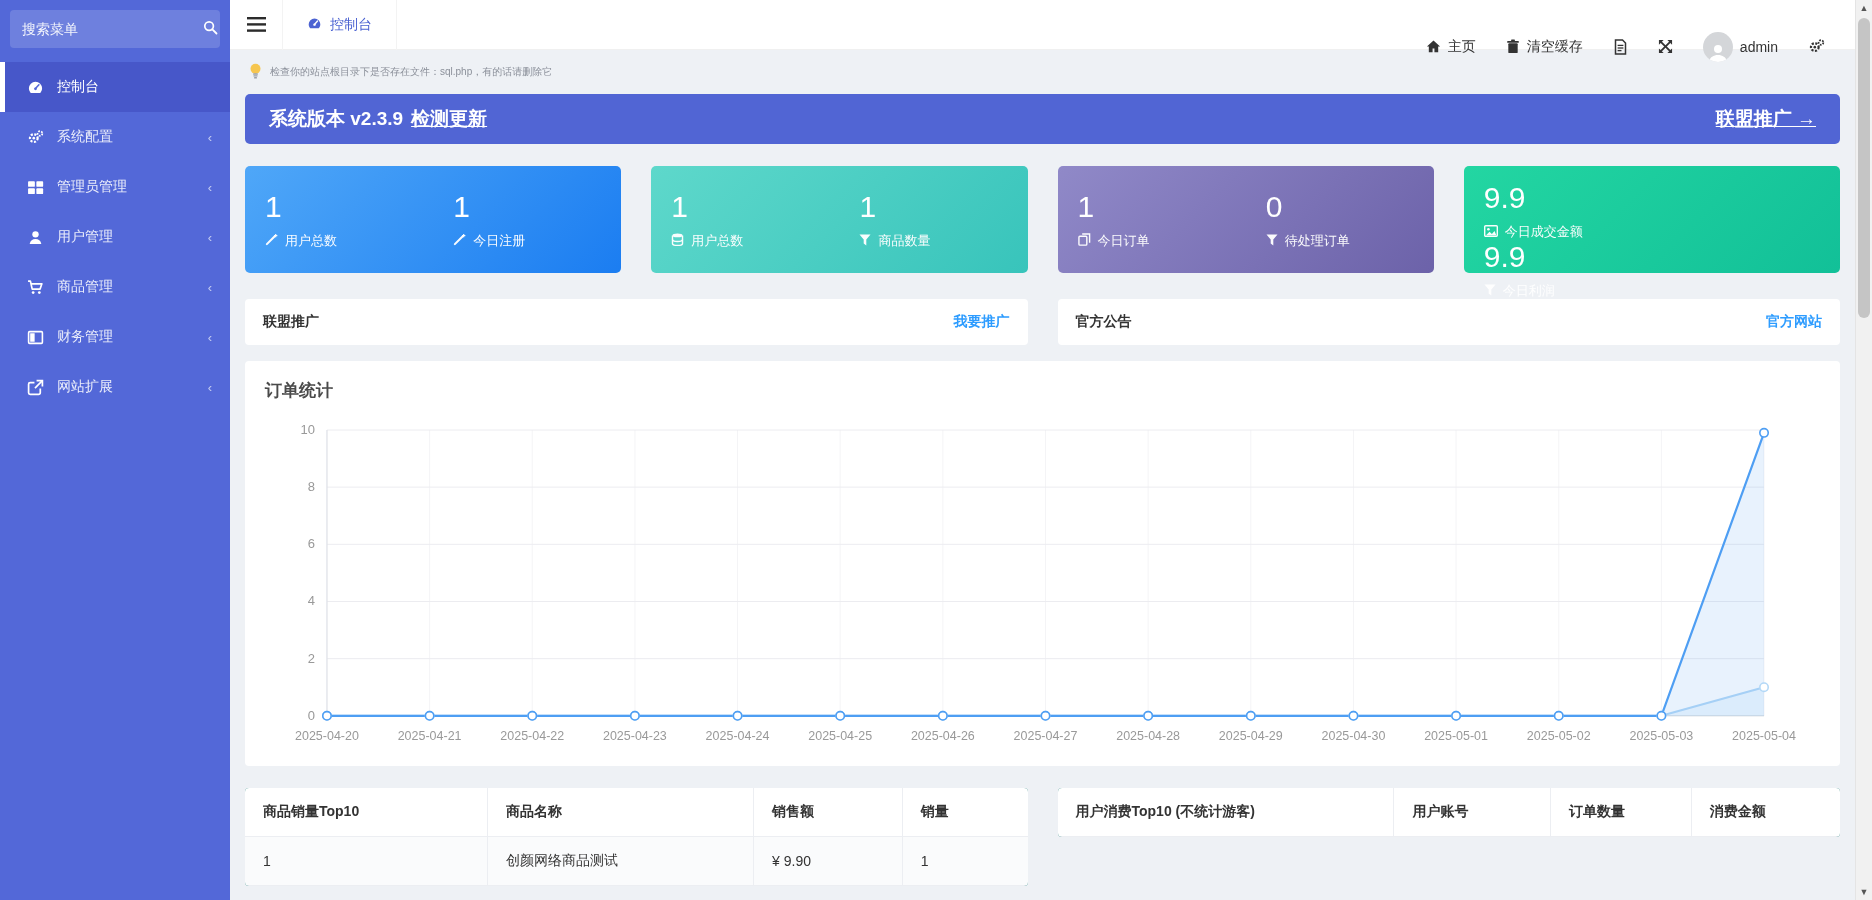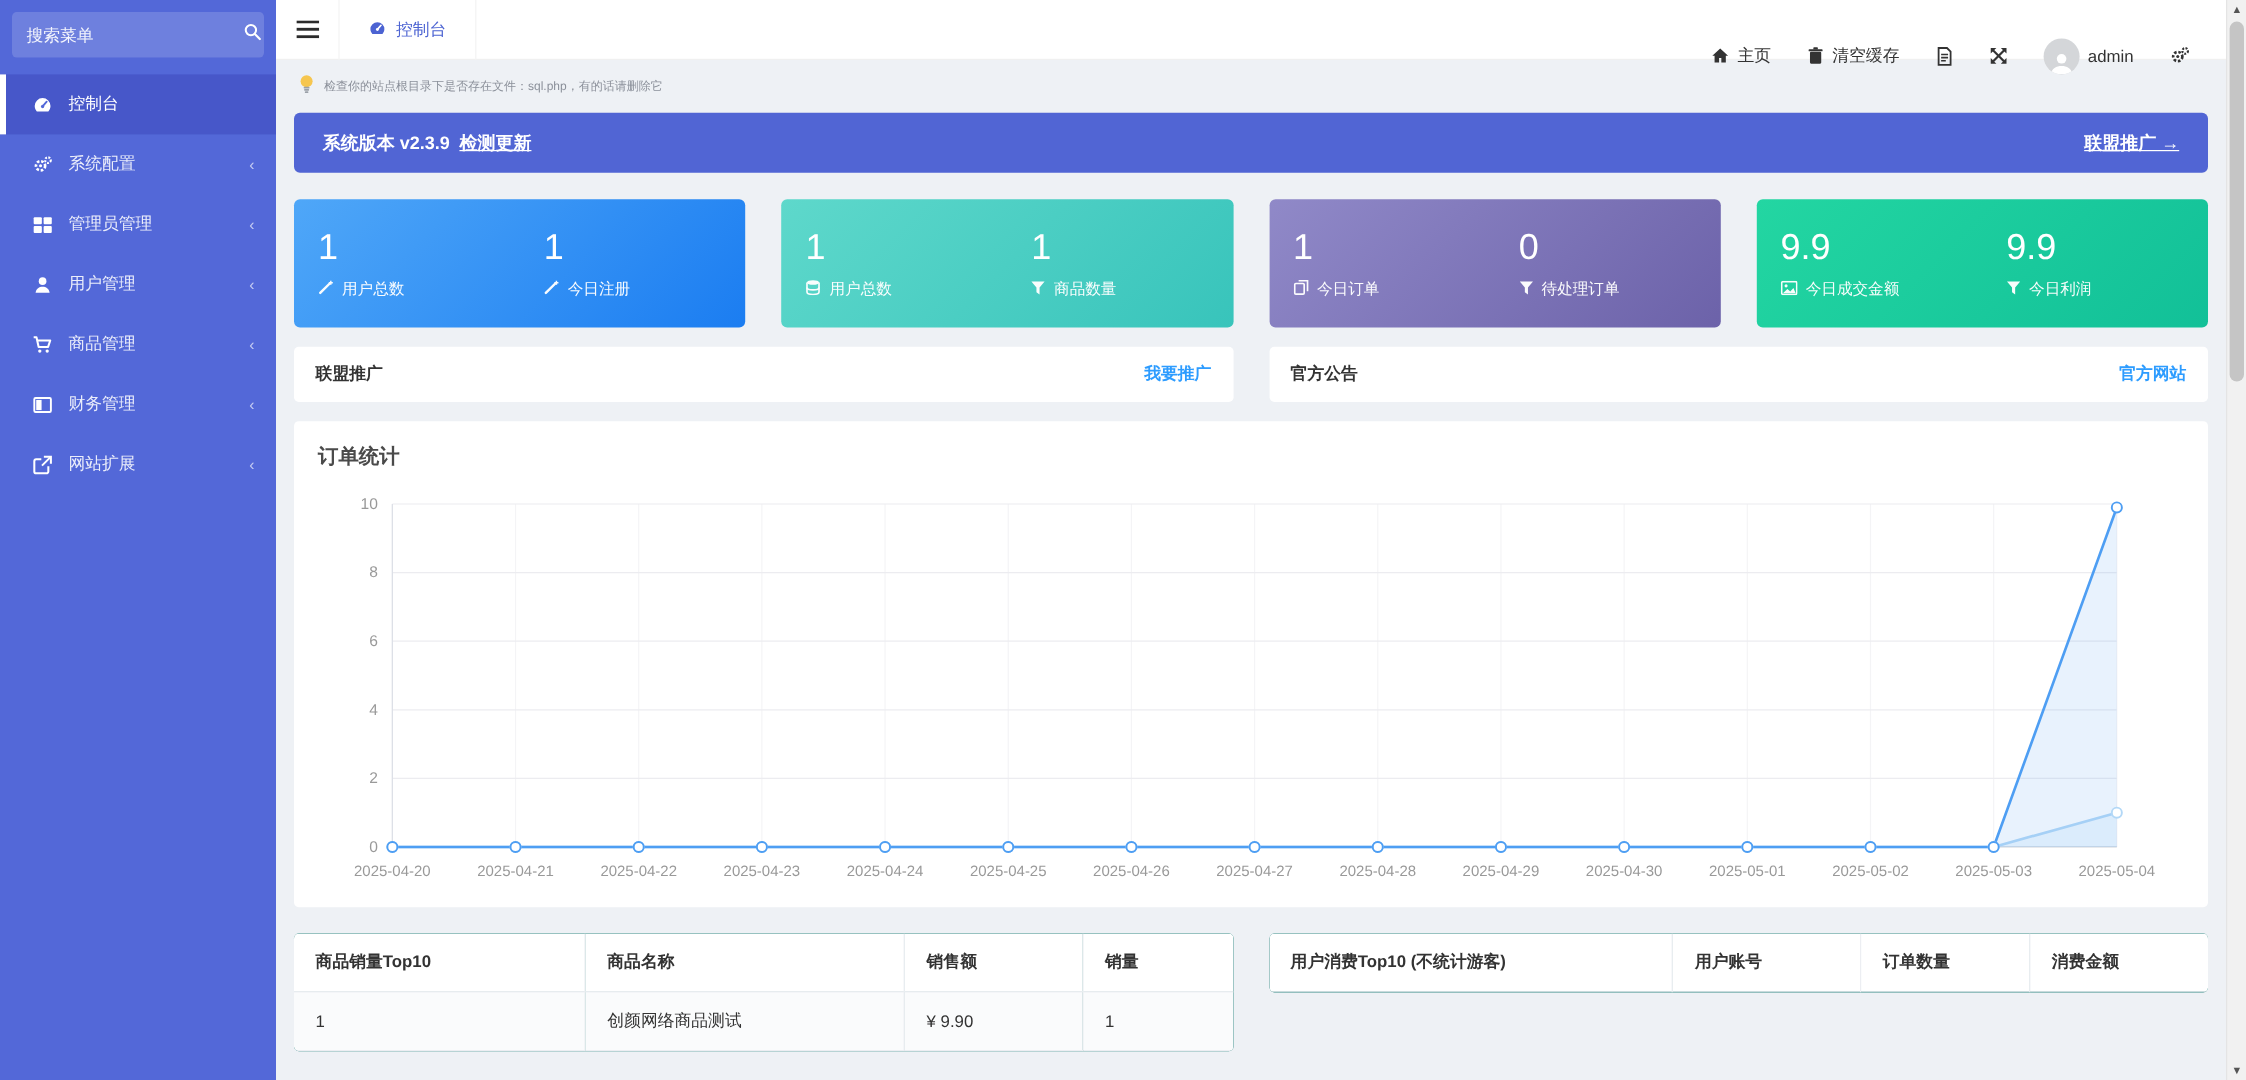--- a/index.html
+++ b/index.html
@@ -32,31 +32,31 @@
     border-left:1px solid #f3f3f3; border-right:1px solid #f3f3f3; color:#4c63d2; font-size:14px; cursor:pointer; }
   .nav-right { margin-left:auto; display:flex; align-items:center; gap:6px; padding-right:18px;margin-top:44px; }
   .nav-link { display:flex; align-items:center; gap:7px; font-size:14px; color:#333; padding:0 12px; height:50px; cursor:pointer; }
   .avatar { width:30px; height:30px; border-radius:50%; background:#d4d6d9; display:flex; align-items:flex-end; justify-content:center; overflow:hidden; }
 
   
   .content { flex:1; overflow:hidden; padding:0 15px 15px 15px; }
   .alert { display:flex; align-items:center; gap:8px; color:#8b909a; font-size:10px; height:44px; padding-left:4px; }
 
   .banner { height:50px; border-radius:5px; background:#5165d4; color:#fff;
-    display:flex; align-items:center; justify-content:space-between; padding:0 24px; font-size:15px; font-weight:bold; }
+    display:flex; align-items:center; justify-content:space-between; padding:0 24px; font-size:19px; font-weight:bold; }
   .banner a { color:#fff; text-decoration:underline; cursor:pointer; }
   .banner .b-left { display:flex; gap:8px; }
 
   .cards { display:flex; gap:30px; margin-top:22px; }
   .stat-card { flex:1; height:107px; border-radius:5px; color:#fff; display:flex; padding:16px 0 14px 0; }
   .stat-col { width:50%; padding-left:20px; display:flex; flex-direction:column; justify-content:center; gap:9px; }
   .stat-value { font-size:30px; line-height:32px; font-weight:400; }
   .stat-label { display:flex; align-items:center; gap:7px; font-size:13px; opacity:.97; }
 
-  .panels { display:flex; gap:30px; margin-top:16px; }
+  .panels { display:flex; gap:30px; margin-top:26px; }
   .panel { flex:1; height:46px; background:#fff; border-radius:4px; display:flex; align-items:center;
     justify-content:space-between; padding:0 18px; }
   .panel-title { font-size:14px; font-weight:bold; color:#333; }
   .panel-link { font-size:14px; color:#2d9cff; font-weight:bold; cursor:pointer; text-decoration:none; }
 
   .chart-card { margin-top:16px; background:#fff; border-radius:4px; padding:18px 20px 10px 20px; }
   .chart-title { font-size:17px; font-weight:bold; color:#4a4a4a; margin-bottom:14px; }
   .chart-wrap svg { width:100%; height:auto; display:block; }
 
   .tables { display:flex; gap:30px; margin-top:22px; align-items:flex-start; }
@@ -349,21 +349,21 @@
             <div class="stat-value">0</div>
             <div class="stat-label">
                 <span><svg width="12" height="12" viewBox="0 0 12 12">
                     <path d="M0.5 0.5h11L7.3 5.6v5.9L4.7 9.6V5.6z" fill="#fff"></path>
                   </svg></span>
                 <span>待处理订单</span>
               </div>
           </div>
         </div>
 
-        <div class="stat-card" style="background: linear-gradient(135deg, rgb(35, 214, 162), rgb(18, 192, 152));">
+        <div class="stat-card" style="background: linear-gradient(135deg, rgb(35, 214, 162), rgb(18, 192, 152)); flex-direction: column;">
           <div class="stat-col">
             <div class="stat-value">9.9</div>
             <div class="stat-label">
                 <span><svg width="14" height="12" viewBox="0 0 14 12">
                     <rect x="0.7" y="0.7" width="12.6" height="10.6" rx="1" fill="none" stroke="#fff" stroke-width="1.4"></rect>
                     <circle cx="4.4" cy="4.2" r="1.3" fill="#fff"></circle>
                     <path d="M2 10.2 5.5 6.8l2.4 2.2 2.6-3 1.8 4.2z" fill="#fff"></path>
                   </svg></span>
                 <span>今日成交金额</span>
               </div>

